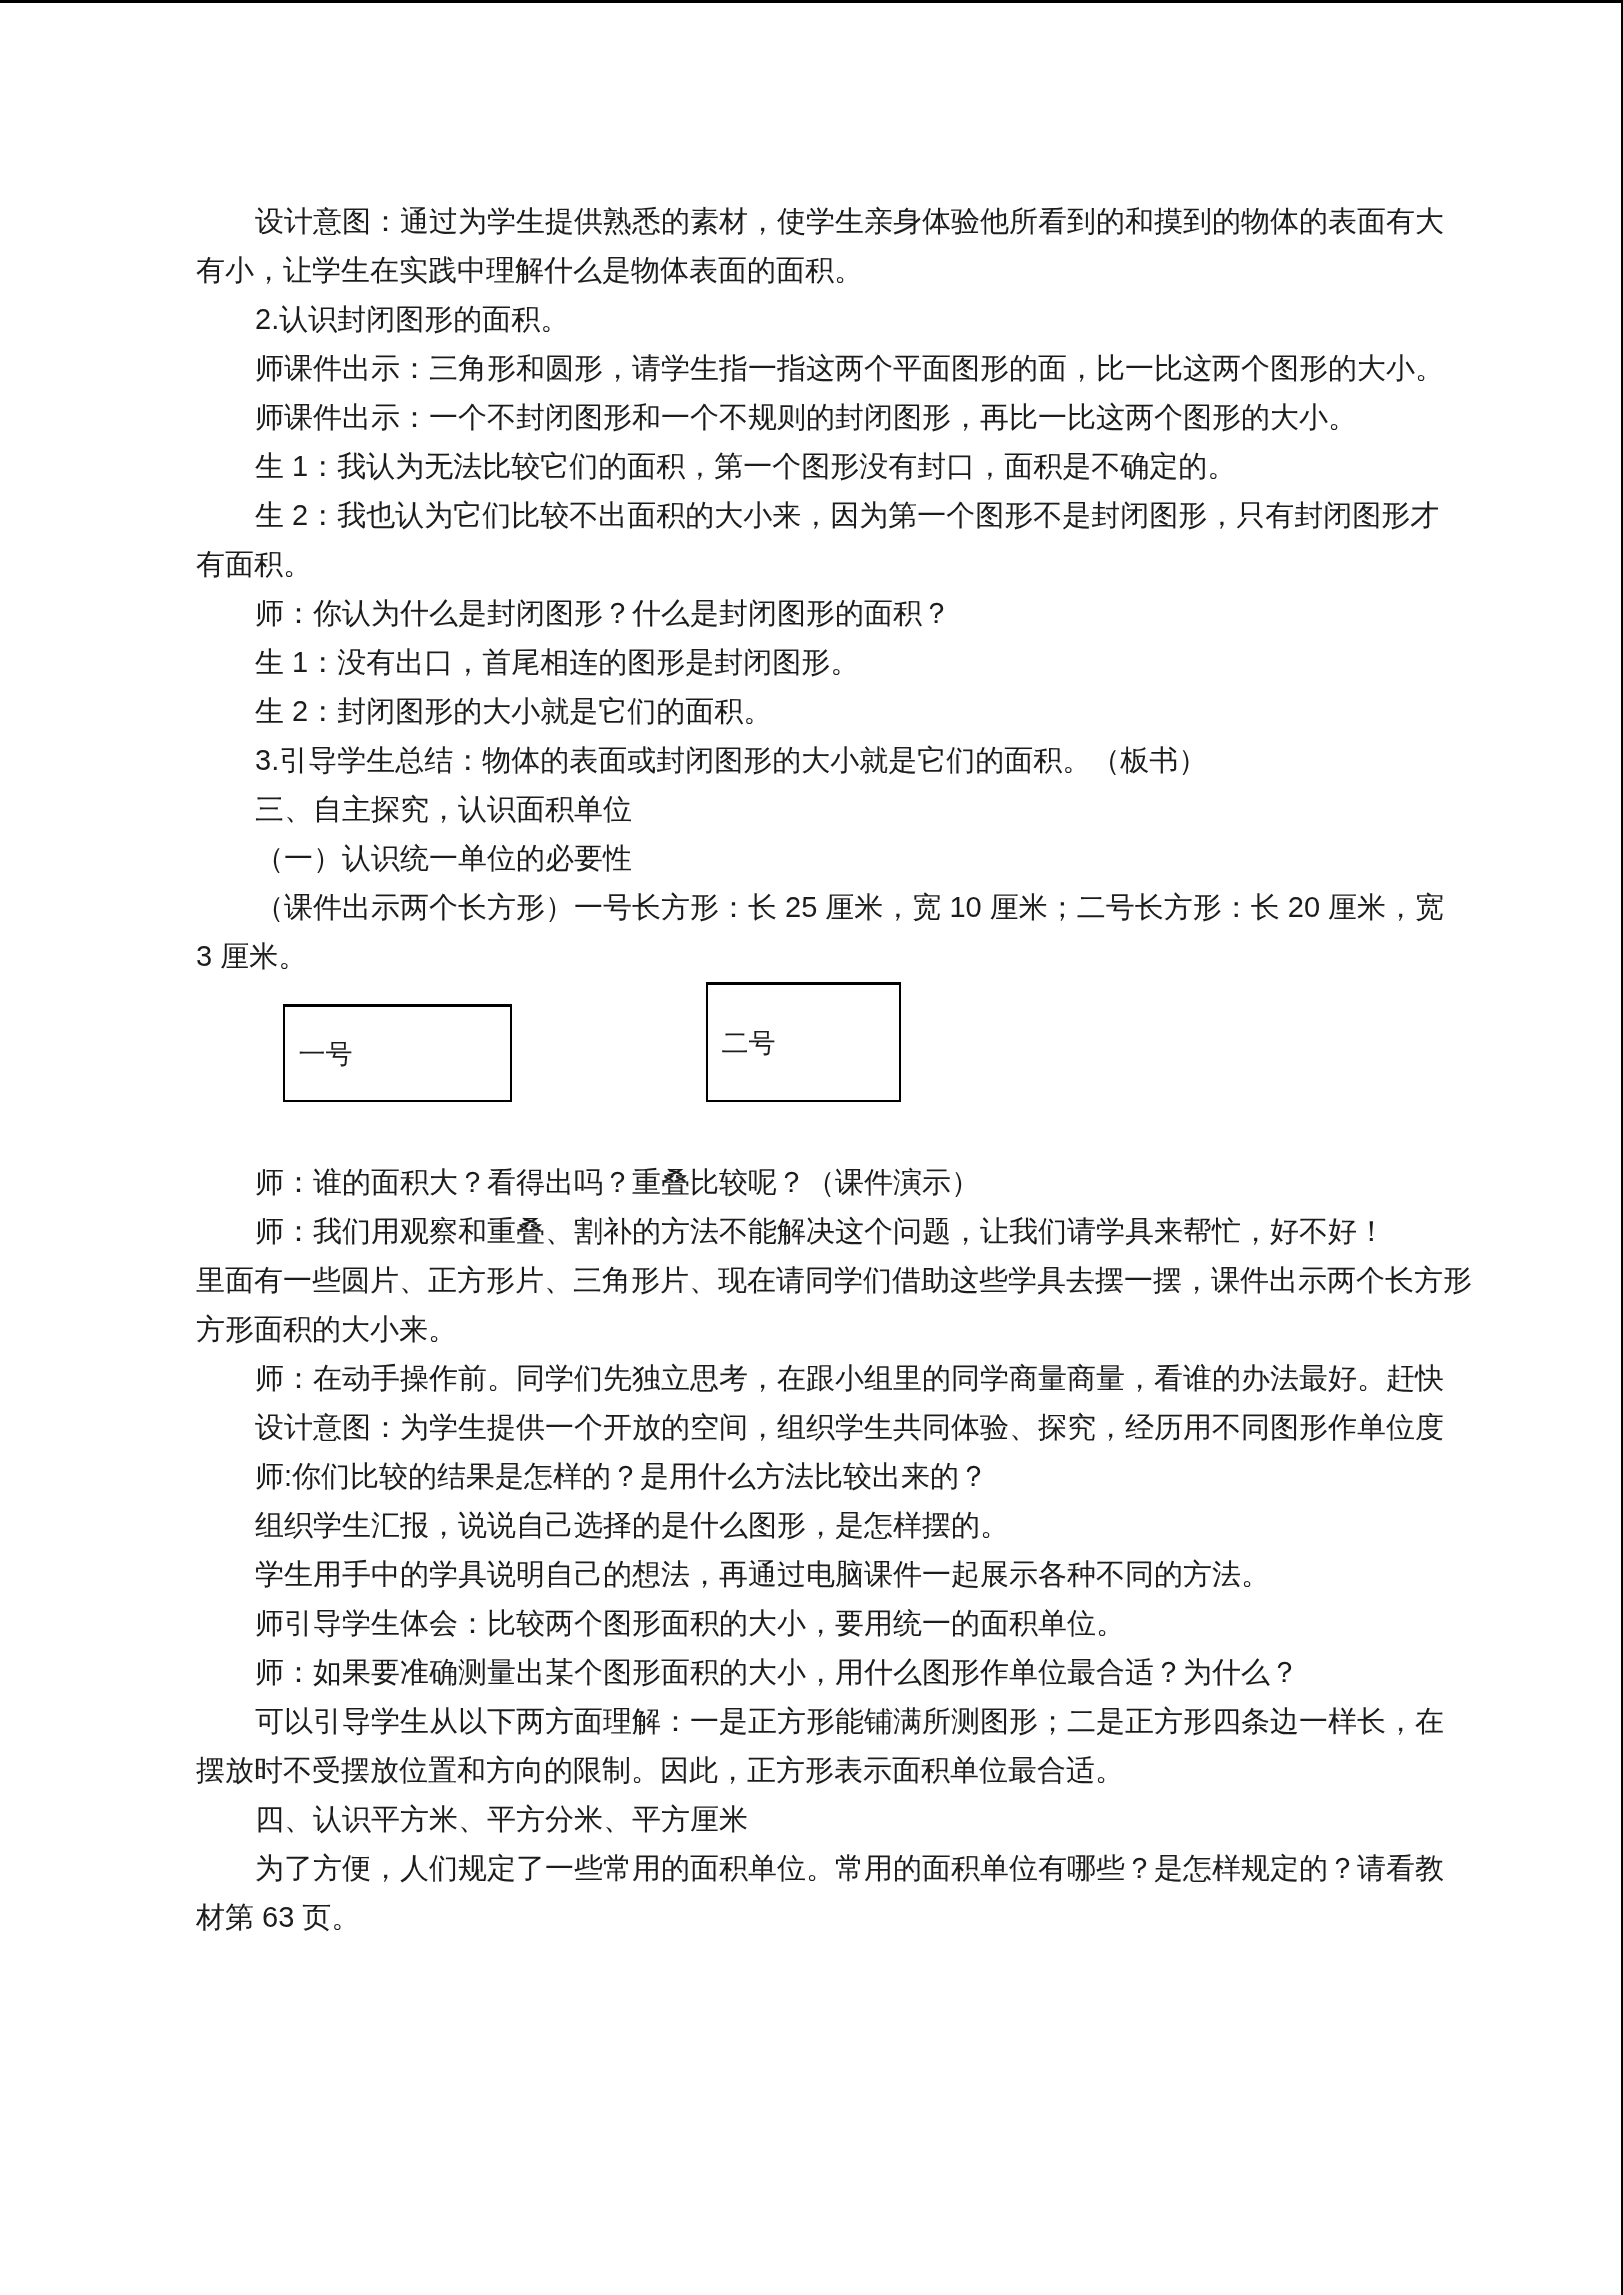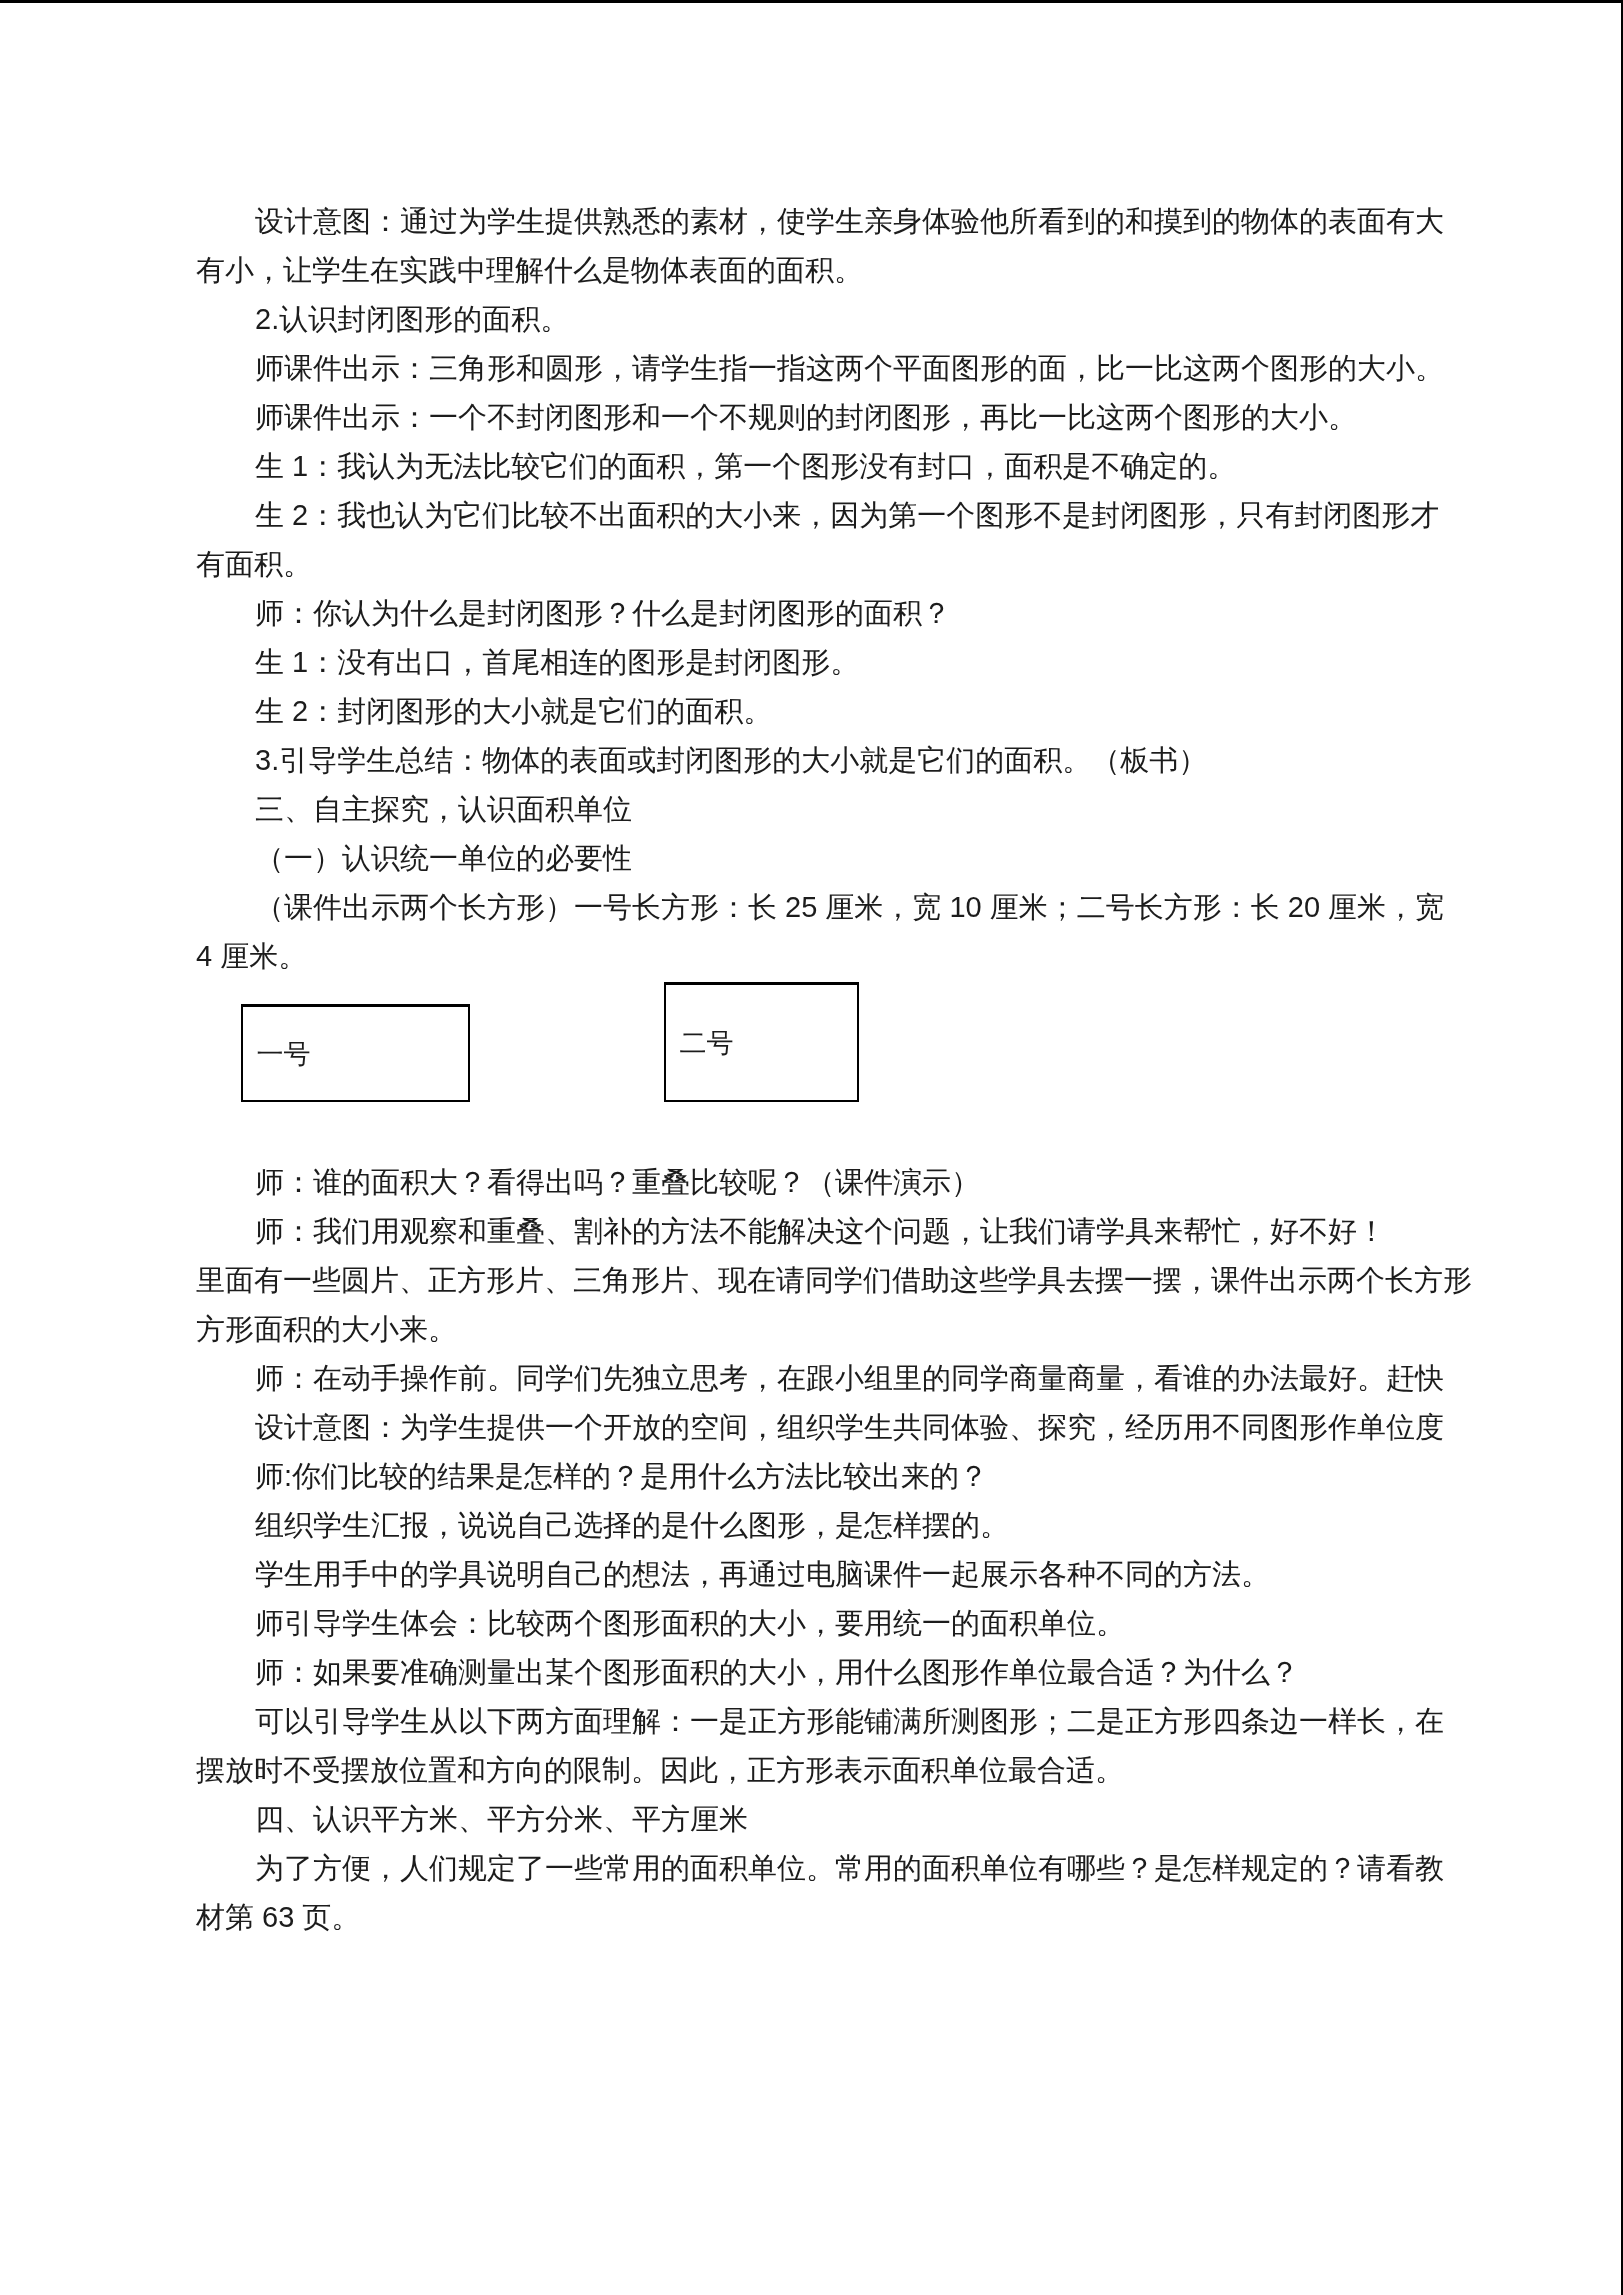--- a/index.html
+++ b/index.html
@@ -53,20 +53,21 @@
     pointer-events: none;
   }
   .rect {
     position: absolute;
     box-sizing: border-box;
     border: 2px solid #000000;
     border-top-width: 3.4px;
     background: #ffffff;
     display: flex;
     align-items: center;
+    margin-left: 42px;
   }
   .rect1 {
     left: 241px; top: 1004px;
     width: 229px; height: 98px;
   }
   .rect2 {
     left: 664px; top: 982px;
     width: 195px; height: 120px;
   }
   .rect-label {
@@ -92,21 +93,21 @@
     <div class="line ind">生 1：我认为无法比较它们的面积，第一个图形没有封口，面积是不确定的。</div>
     <div class="line ind">生 2：我也认为它们比较不出面积的大小来，因为第一个图形不是封闭图形，只有封闭图形才</div>
     <div class="line">有面积。</div>
     <div class="line ind">师：你认为什么是封闭图形？什么是封闭图形的面积？</div>
     <div class="line ind">生 1：没有出口，首尾相连的图形是封闭图形。</div>
     <div class="line ind">生 2：封闭图形的大小就是它们的面积。</div>
     <div class="line ind">3.引导学生总结：物体的表面或封闭图形的大小就是它们的面积。（板书）</div>
     <div class="line ind">三、自主探究，认识面积单位</div>
     <div class="line ind">（一）认识统一单位的必要性</div>
     <div class="line ind">（课件出示两个长方形）一号长方形：长 25 厘米，宽 10 厘米；二号长方形：长 20 厘米，宽</div>
-    <div class="line">4 厘米。</div>
+    <div class="line">3 厘米。</div>
   </div>
 
   <div class="figure">
     <div class="rect rect1">
       <span class="rect-label">一号</span>
     </div>
     <div class="rect rect2">
       <span class="rect-label">二号</span>
     </div>
   </div>

